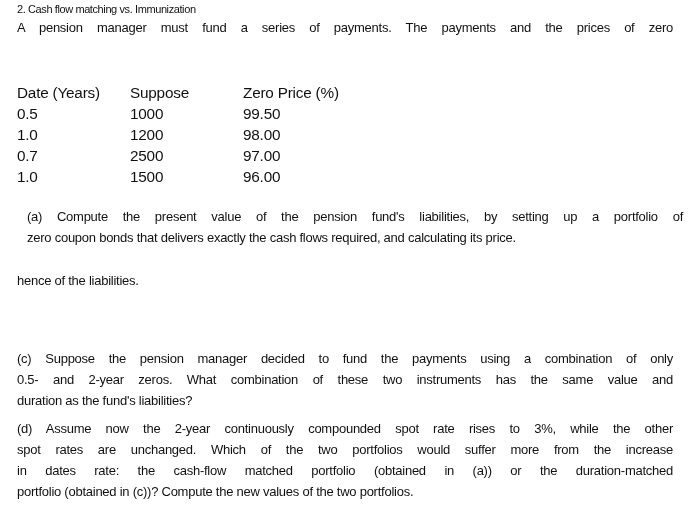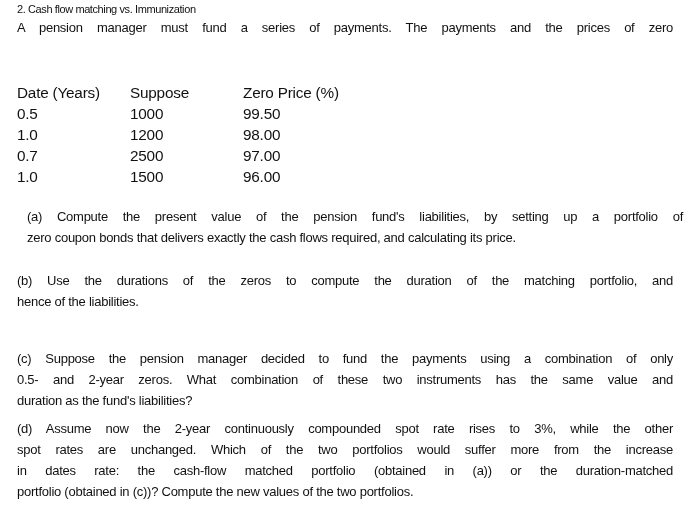--- a/index.html
+++ b/index.html
@@ -107,21 +107,20 @@
       <span class="cell c2">96.00</span>
     </div>
   </div>
 
   <div class="para" style="top:206px;margin-left:10px;">
     <span class="line just">(a) Compute the present value of the pension fund's liabilities, by setting up a portfolio of</span>
     <span class="line">zero coupon bonds that delivers exactly the cash flows required, and calculating its price.</span>
   </div>
 
   <div class="para" style="top:270px;">
-    <span class="line just">(b) Use the durations of the zeros to compute the duration of the matching portfolio, and</span>
     <span class="line">hence of the liabilities.</span>
   </div>
 
   <div class="para" style="top:348px;">
     <span class="line just">(c) Suppose the pension manager decided to fund the payments using a combination of only</span>
     <span class="line just">0.5- and 2-year zeros. What combination of these two instruments has the same value and</span>
     <span class="line">duration as the fund's liabilities?</span>
   </div>
 
   <div class="para" style="top:418px;">

